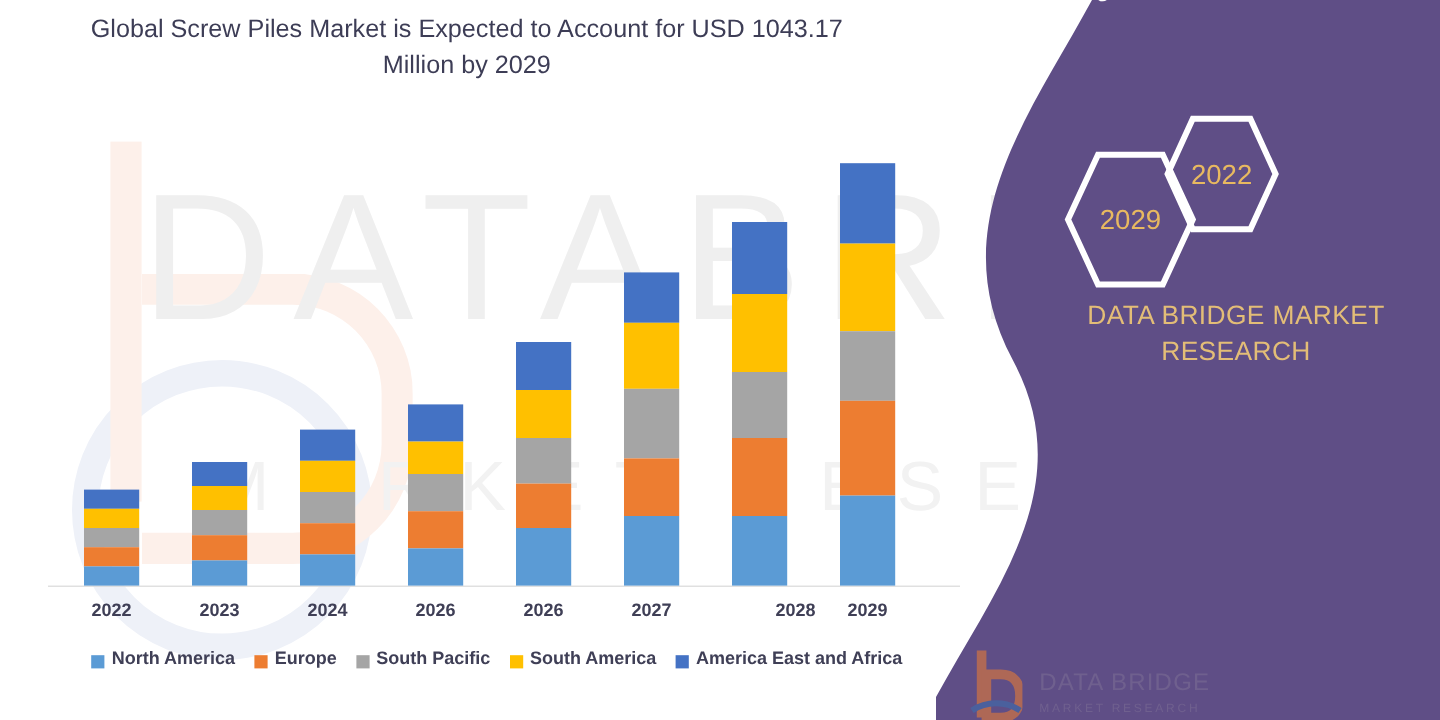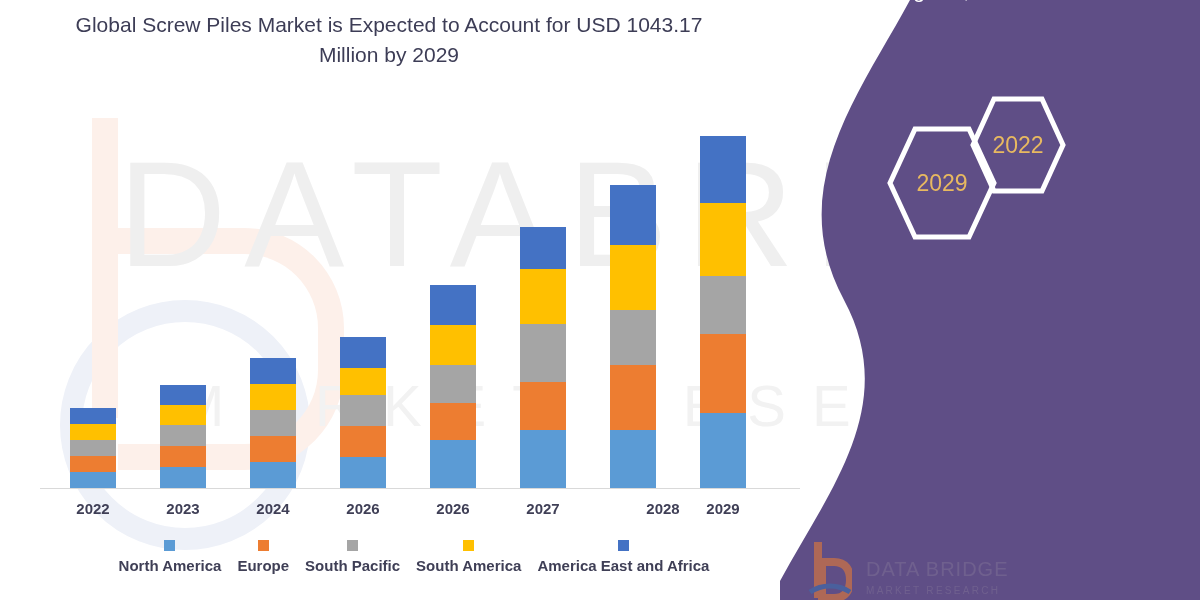--- a/index.html
+++ b/index.html
@@ -128,27 +128,26 @@
     top: 540px;
     width: 740px;
     display: flex;
     align-items: center;
     justify-content: center;
     gap: 16px;
     flex-wrap: nowrap;
   }
   .legend-item {
     display: flex;
-    align-items: center;
+    align-items: flex-end;
     gap: 6px;
     font-size: 15px;
     font-weight: bold;
     color: #3f3f56;
     white-space: nowrap;
-    flex-direction: column;
   }
   .legend-swatch {
     width: 11px;
     height: 11px;
     flex: 0 0 11px;
   }
 
   
   #side-panel {
     position: absolute;
@@ -369,20 +368,24 @@
           <span>2022</span>
         </div>
         <div class="hex hex-2029">
           <svg width="112" height="116" viewBox="0 0 112 116">
             <polygon points="29,4 83,4 108,58 83,112 29,112 4,58" fill="none" stroke="#ffffff" stroke-width="5"></polygon>
           </svg>
           <span>2029</span>
         </div>
       </div>
 
+      <div class="brand">
+        <div>DATA BRIDGE MARKET</div>
+        <div>RESEARCH</div>
+      </div>
 
       <div class="footer-logo">
         <svg class="fl-mark" viewBox="0 0 44 60">
           <path d="M6,2 L14,2 L14,58 L6,58 Z" fill="#ef7f2f"></path>
           <path d="M14,22 L26,22 C38,22 42,30 42,40 C42,50 38,58 26,58 L14,58 Z" fill="none" stroke="#ef7f2f" stroke-width="8"></path>
           <path d="M2,52 C14,44 30,44 42,52" fill="none" stroke="#3a6fb0" stroke-width="5"></path>
         </svg>
         <div class="fl-text">DATA BRIDGE</div>
         <div class="fl-sub">MARKET RESEARCH</div>
       </div>

